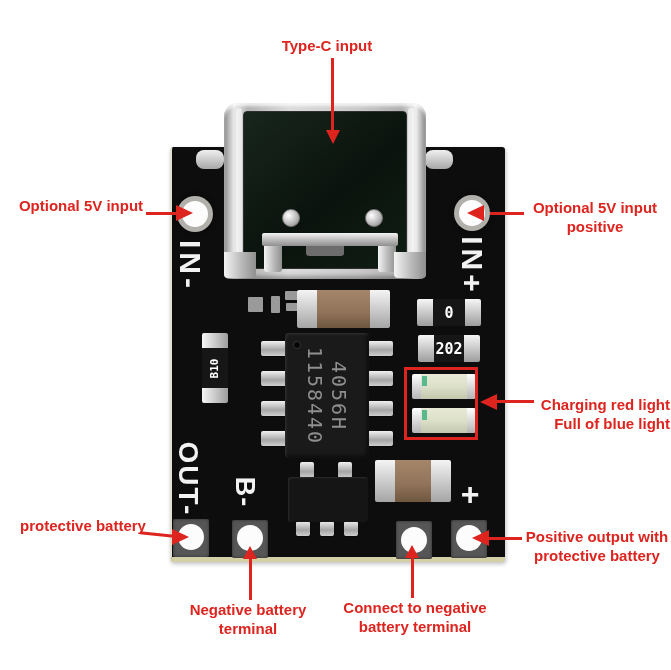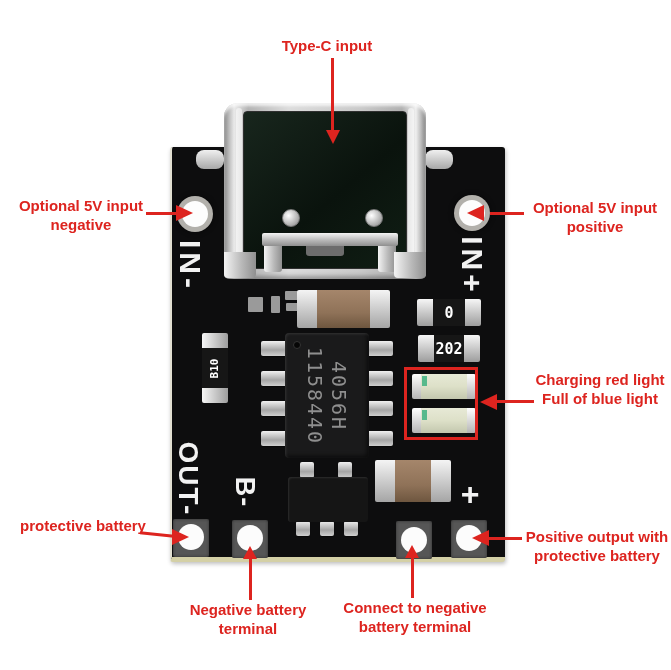--- a/index.html
+++ b/index.html
@@ -220,34 +220,33 @@
   <div class="metal-v abs" style="left:394px;top:252px;width:32px;height:26px;border-radius:0 0 4px 4px;"></div>
 
   <div class="ann" style="left:267px;top:36px;width:120px;">
     <div>Type-C input</div>
   </div>
   <div class="aline" style="left:331px;top:58px;width:3px;height:74px;"></div>
   <div class="ah ah-down" style="left:326px;top:130px;"></div>
 
   <div class="ann" style="left:12px;top:196px;width:138px;">
     <div>Optional 5V input</div>
-    <div>negative</div>
   </div>
   <div class="aline" style="left:146px;top:212px;width:32px;height:3px;"></div>
   <div class="ah ah-right" style="left:176px;top:205px;"></div>
 
   <div class="ann" style="left:524px;top:198px;width:142px;">
     <div>Optional 5V input</div>
     <div>positive</div>
   </div>
   <div class="aline" style="left:490px;top:212px;width:34px;height:3px;"></div>
   <div class="ah ah-left" style="left:467px;top:205px;"></div>
 
   <div class="redbox" style="left:404px;top:367px;width:74px;height:73px;"></div>
-  <div class="ann" style="left:530px;top:370px;width:140px;">
+  <div class="ann" style="left:530px;top:395px;width:140px;text-align:right;">
     <div>Charging red light</div>
     <div>Full of blue light</div>
   </div>
   <div class="aline" style="left:494px;top:400px;width:40px;height:3px;"></div>
   <div class="ah ah-left" style="left:480px;top:394px;"></div>
 
   <div class="ann" style="left:6px;top:516px;width:154px;">
     <div>protective battery</div>
   </div>
   <div class="aline" style="left:140px;top:533px;width:34px;height:3px;transform:rotate(6deg);"></div>

